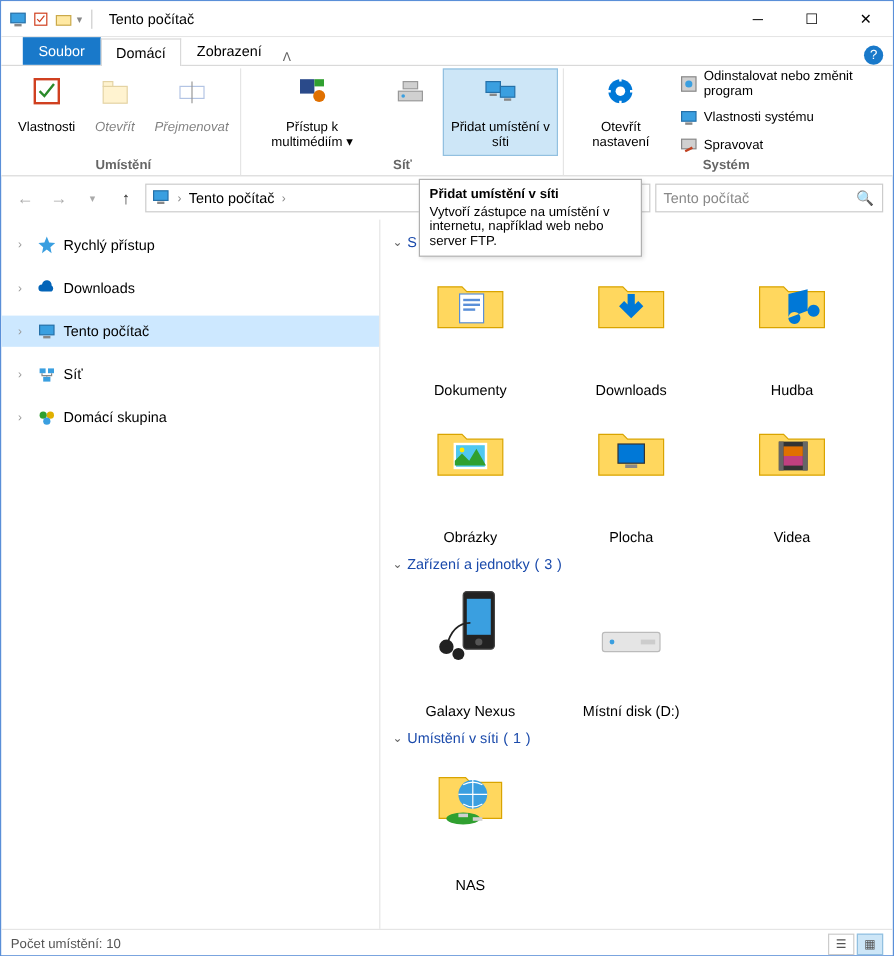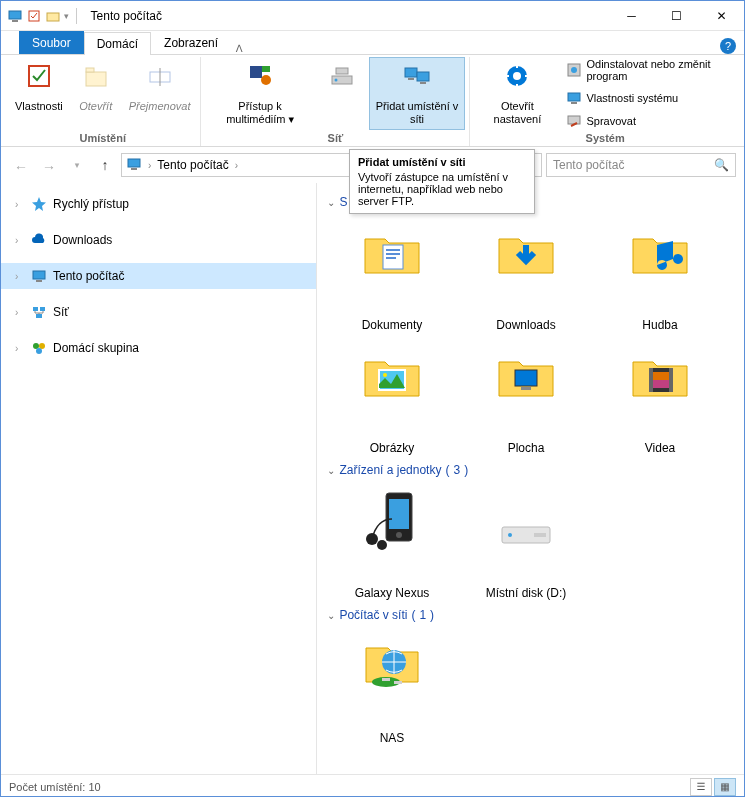--- a/index.html
+++ b/index.html
@@ -387,21 +387,21 @@
             <svg width="64" height="64" viewBox="0 0 64 64">
               <rect x="8" y="38" width="48" height="16" rx="2" fill="#e5e5e5" stroke="#bbb"></rect>
               <circle cx="16" cy="46" r="2" fill="#3a9fe0"></circle>
               <rect x="40" y="44" width="12" height="4" fill="#ccc"></rect>
             </svg>
           </div>
           <span>Místní disk (D:)</span>
         </div>
     </div>
 
-    <div class="group-header"><span class="chev">⌄</span><span>Počítač v síti</span> (<span>1</span>)</div>
+    <div class="group-header"><span class="chev">⌄</span><span>Umístění v síti</span> (<span>1</span>)</div>
     <div class="items">
       <div class="item">
           <div class="item-icon">
             <svg width="64" height="64" viewBox="0 0 64 64">
               <path d="M6 14h22l4 4h26v30H6z" fill="#ffd75e" stroke="#d9a400"></path>
               <circle cx="34" cy="28" r="12" fill="#3a9fe0"></circle>
               <path d="M22 28h24M34 16v24M26 20a16 16 0 0116 0M26 36a16 16 0 0016 0" stroke="#fff" fill="none"></path>
               <ellipse cx="26" cy="48" rx="14" ry="5" fill="#30a030"></ellipse>
               <rect x="22" y="44" width="8" height="3" fill="#d0d0d0"></rect>
               <rect x="34" y="47" width="8" height="3" fill="#d0d0d0"></rect>

